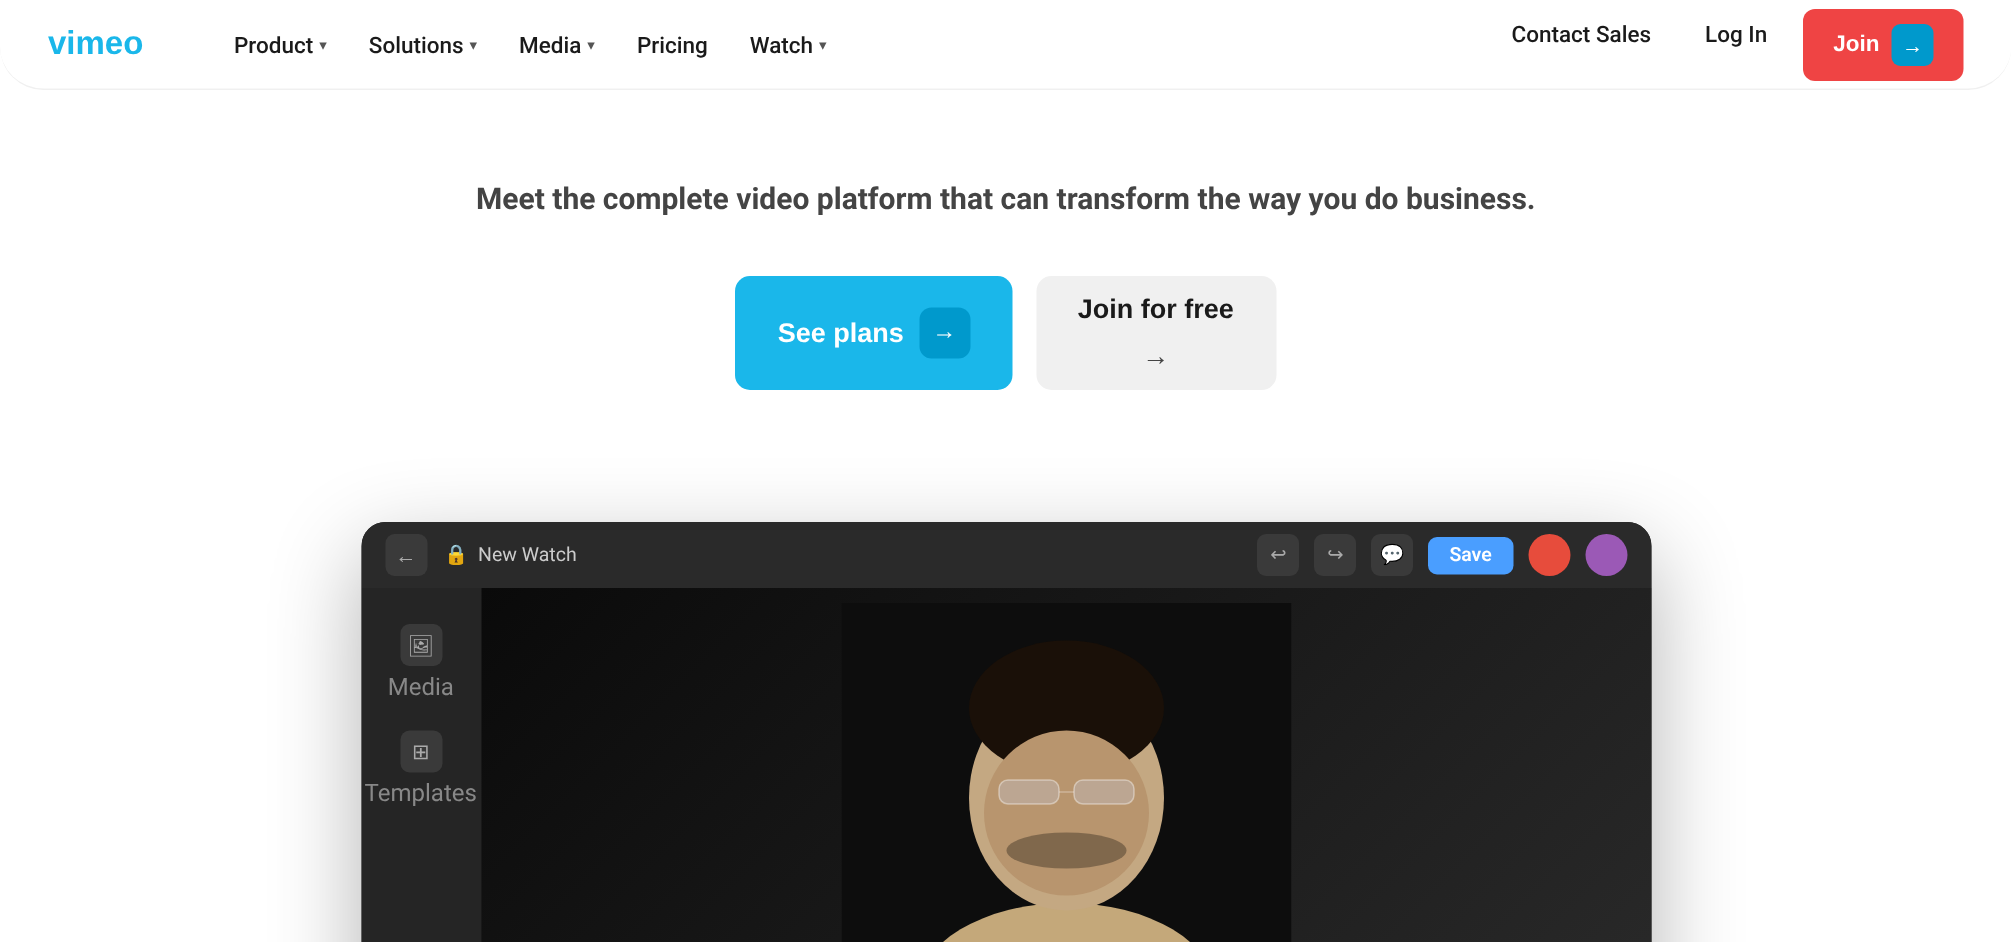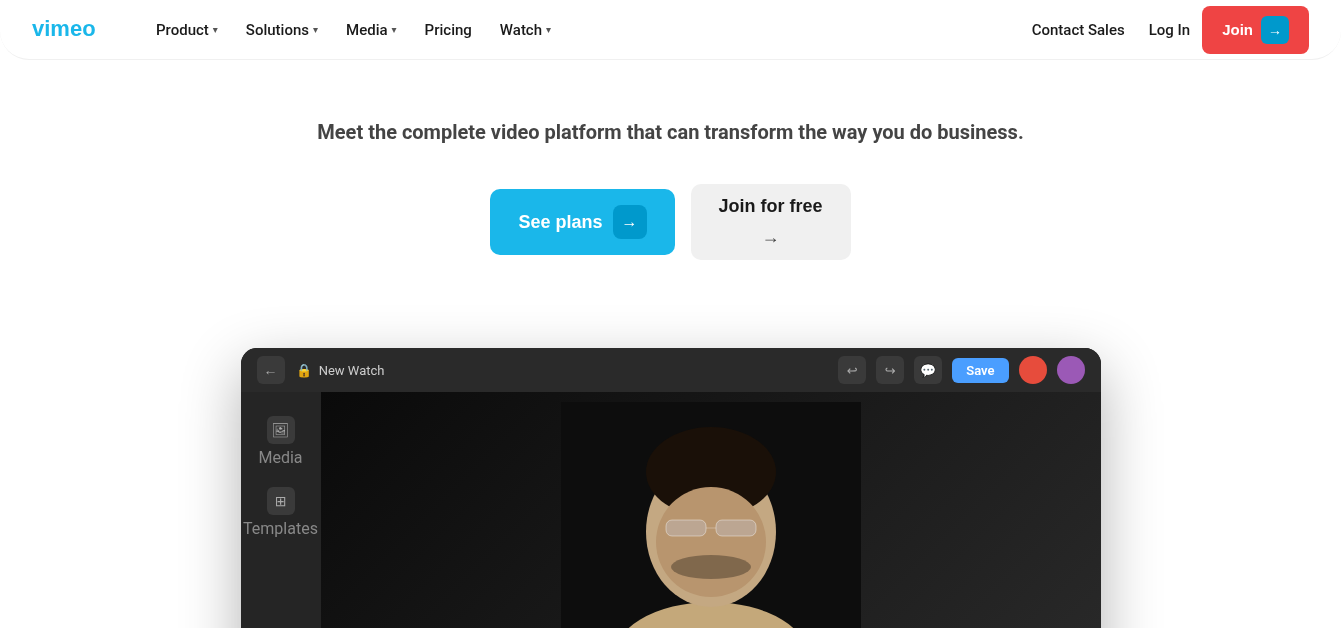--- a/index.html
+++ b/index.html
@@ -51,21 +51,21 @@
       cursor: pointer;
       border-radius: 6px;
       white-space: nowrap;
     }
     .nav-item .chevron {
       font-size: 10px;
       color: #555;
     }
     .nav-right {
       display: flex;
-      align-items: center;
+      gap: 12px;
     }
     .nav-contact {
       font-size: 15px;
       font-weight: 500;
       color: #1a1a1a;
       cursor: pointer;
       padding: 8px 12px;
     }
     .nav-login {
       font-size: 15px;
@@ -113,21 +113,20 @@
       margin-bottom: 24px;
     }
     .hero-subtitle {
       font-size: 20px;
       color: #444;
       margin-bottom: 40px;
       font-weight: 700;
     }
     .hero-buttons {
       display: flex;
-      align-items: center;
       justify-content: center;
       gap: 16px;
       margin-bottom: 48px;
     }
     .btn-see-plans {
       display: flex;
       align-items: center;
       gap: 10px;
       background: #1ab7ea;
       color: #fff;

